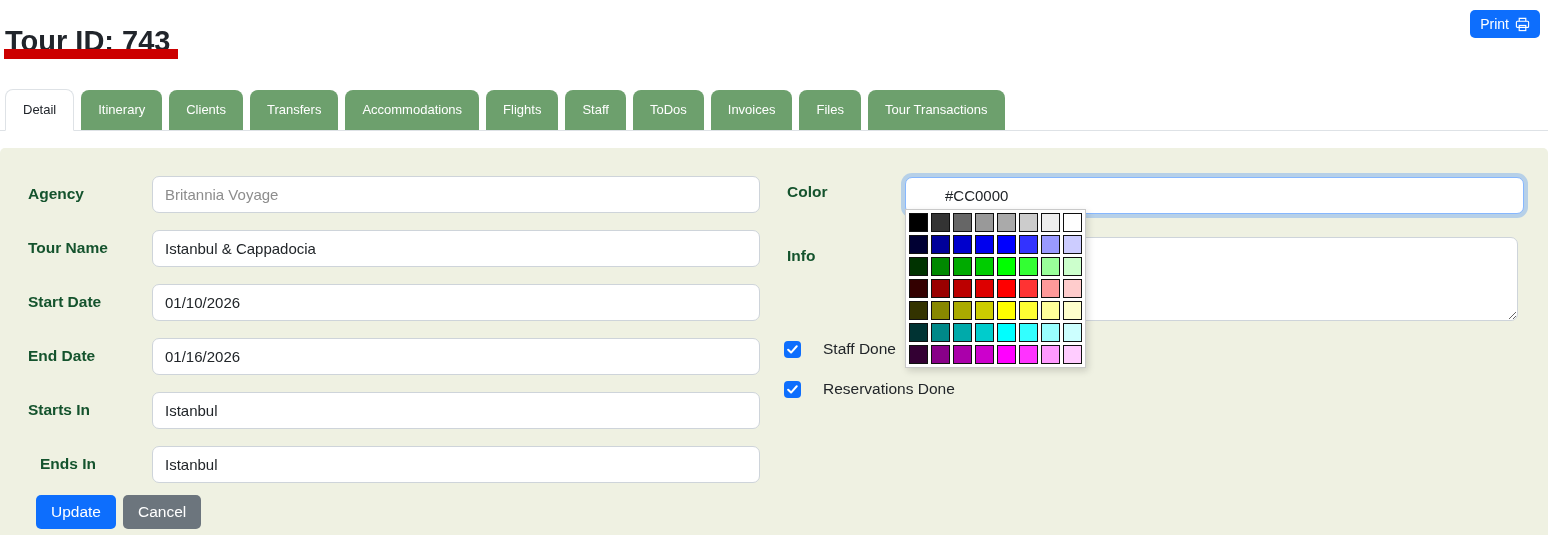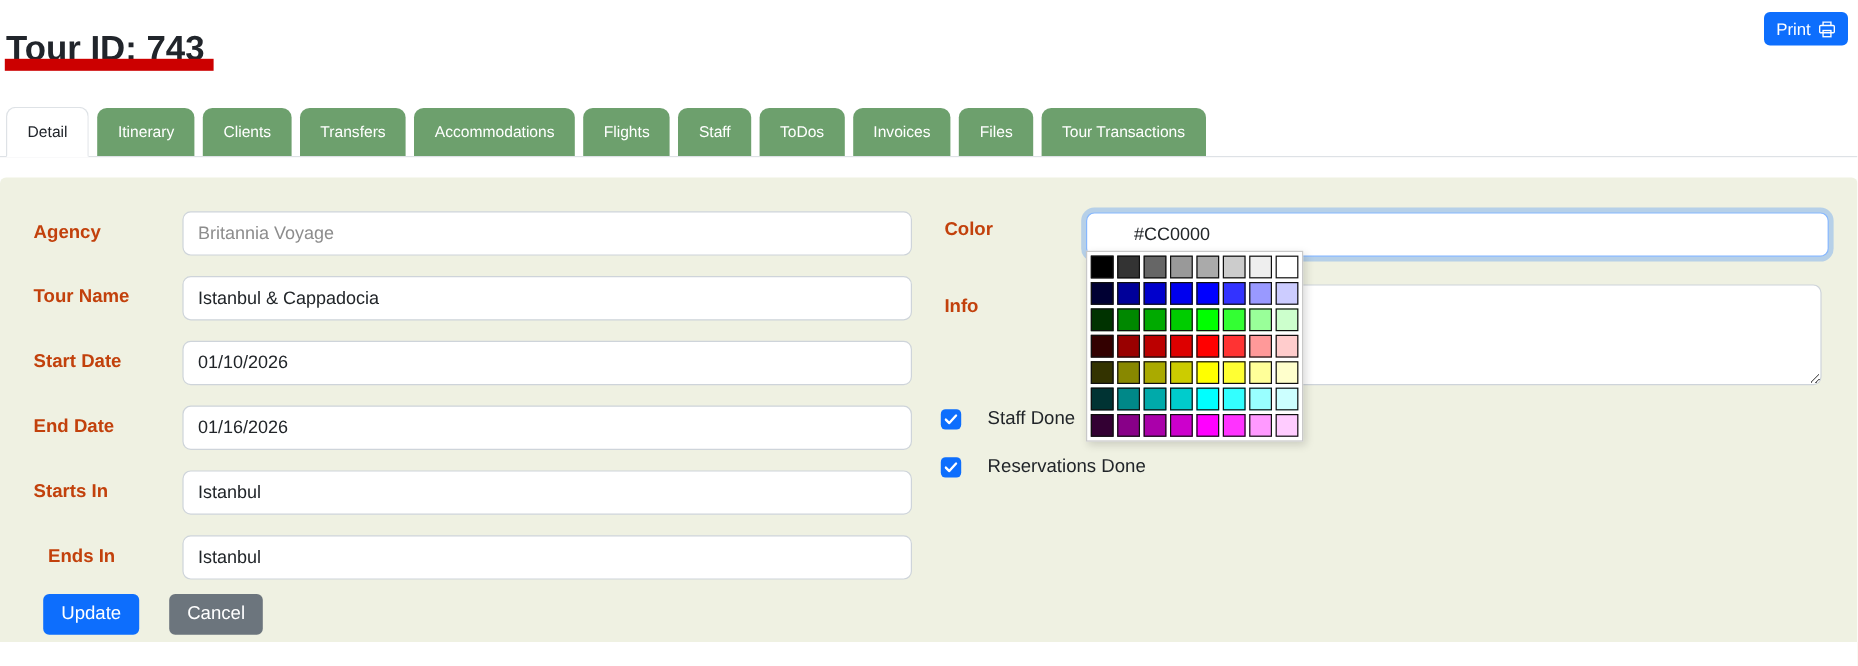--- a/index.html
+++ b/index.html
@@ -17,21 +17,21 @@
     border-bottom:1px solid #dee2e6; padding-left:5px; display:flex; align-items:flex-end; }
   .tab { height:40px; line-height:40px; padding:0 17px; margin-right:7px; background:var(--tab-green);
     color:#fff; border-radius:8px 8px 0 0; font-size:13px; cursor:pointer; white-space:nowrap; }
   .tab.active { background:#fff; color:#21252b; border:1px solid #dee2e6; border-bottom:1px solid #fff;
     margin-bottom:-1px; box-sizing:content-box; }
 
   
   .panel { position:absolute; top:148px; left:0; width:1548px; height:405px;
     background:var(--panel-bg); border-radius:5px; }
 
-  .field-label { position:absolute; font-size:15.5px; font-weight:700; color:#c2410c; }
+  .field-label { position:absolute; font-size:15.5px; font-weight:700; color:#14532d; }
   .field-input { position:absolute; height:37px; box-sizing:border-box; background:#fff;
     border:1px solid #ced4da; border-radius:7px; padding:0 12px; font-size:15px; color:#212529;
     font-family:inherit; }
   .field-input.muted { color:#8d8d8d; }
   .col-left .field-input { left:152px; width:608px; }
   .focused { border:1px solid #86b7fe; outline:none; box-shadow:0 0 0 4px var(--focus-ring); }
 
   .info-textarea { position:absolute; left:905px; top:89px; width:613px; height:84px; box-sizing:border-box;
     background:#fff; border:1px solid #ced4da; border-radius:7px; padding:8px 12px; font-size:15px;
     font-family:inherit; color:#212529; resize:vertical; }
@@ -45,21 +45,21 @@
   
   .cb-row { position:absolute; left:784px; display:flex; align-items:center; gap:22px;
     font-size:15.5px; color:#212529; cursor:default; }
   .cb { width:17px; height:17px; border-radius:4px; background:#fff; border:1px solid #adb5bd;
     display:inline-flex; align-items:center; justify-content:center; box-sizing:border-box; cursor:pointer; }
   .cb.on { background:var(--primary); border:none; }
   .cb .check-icon { display:none; }
   .cb.on .check-icon { display:block; }
 
   
-  .actions { position:absolute; left:36px; top:347px; display:flex; gap:25px; }
+  .actions { position:absolute; left:36px; top:347px; display:flex; gap:7px; }
   .btn { border:none; border-radius:5px; font-size:15.5px; font-family:inherit; padding:8px 15px;
     color:#fff; cursor:pointer; }
   .btn-primary { background:var(--primary); }
   .btn-secondary { background:var(--secondary); }
 </style>
 </head>
 <body>
 
 <div class="stage">
 

